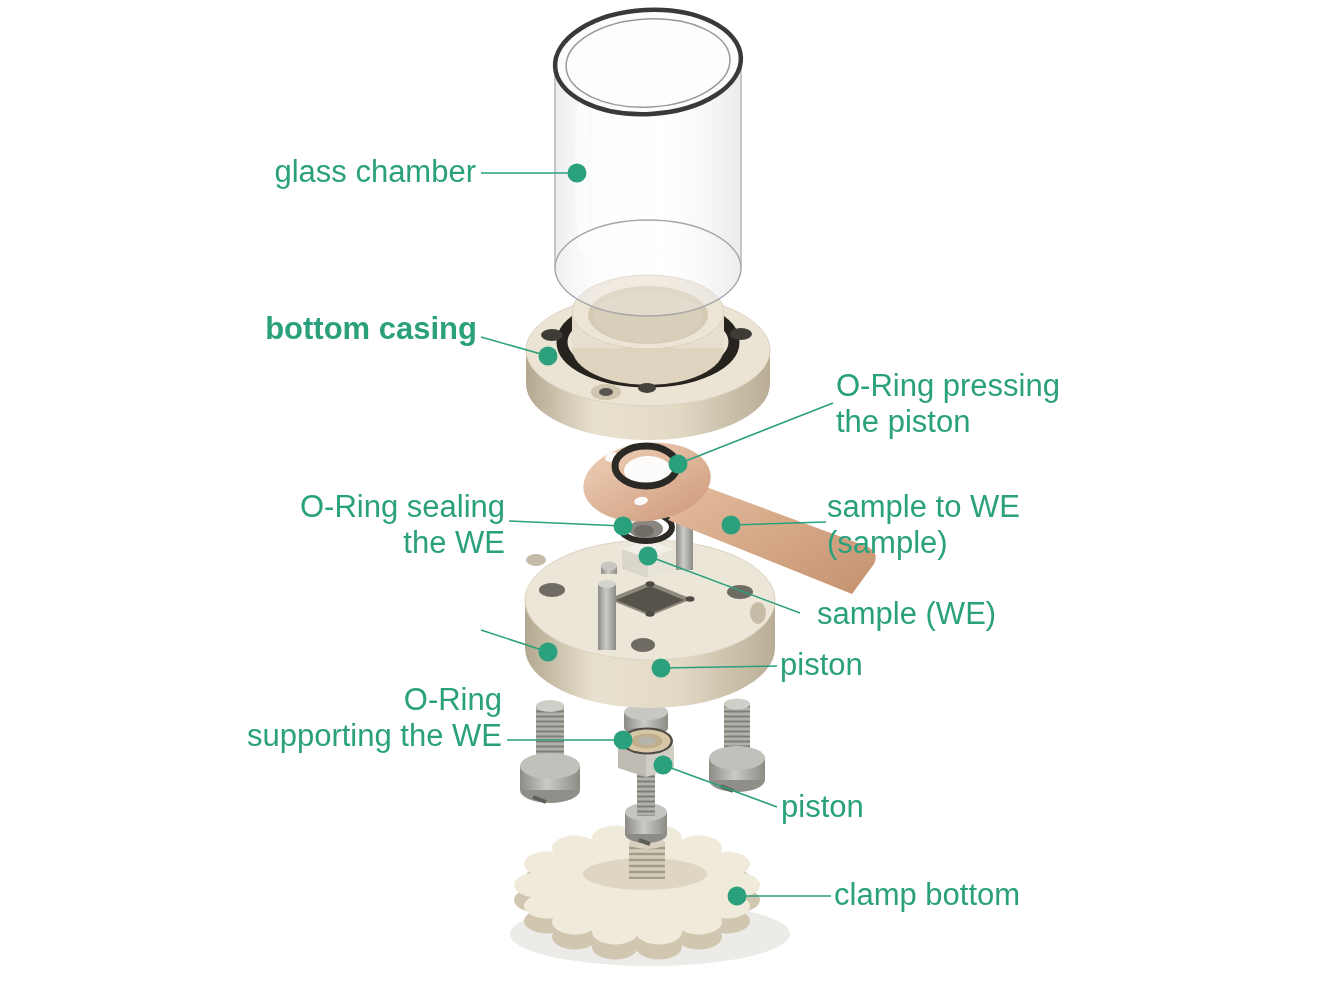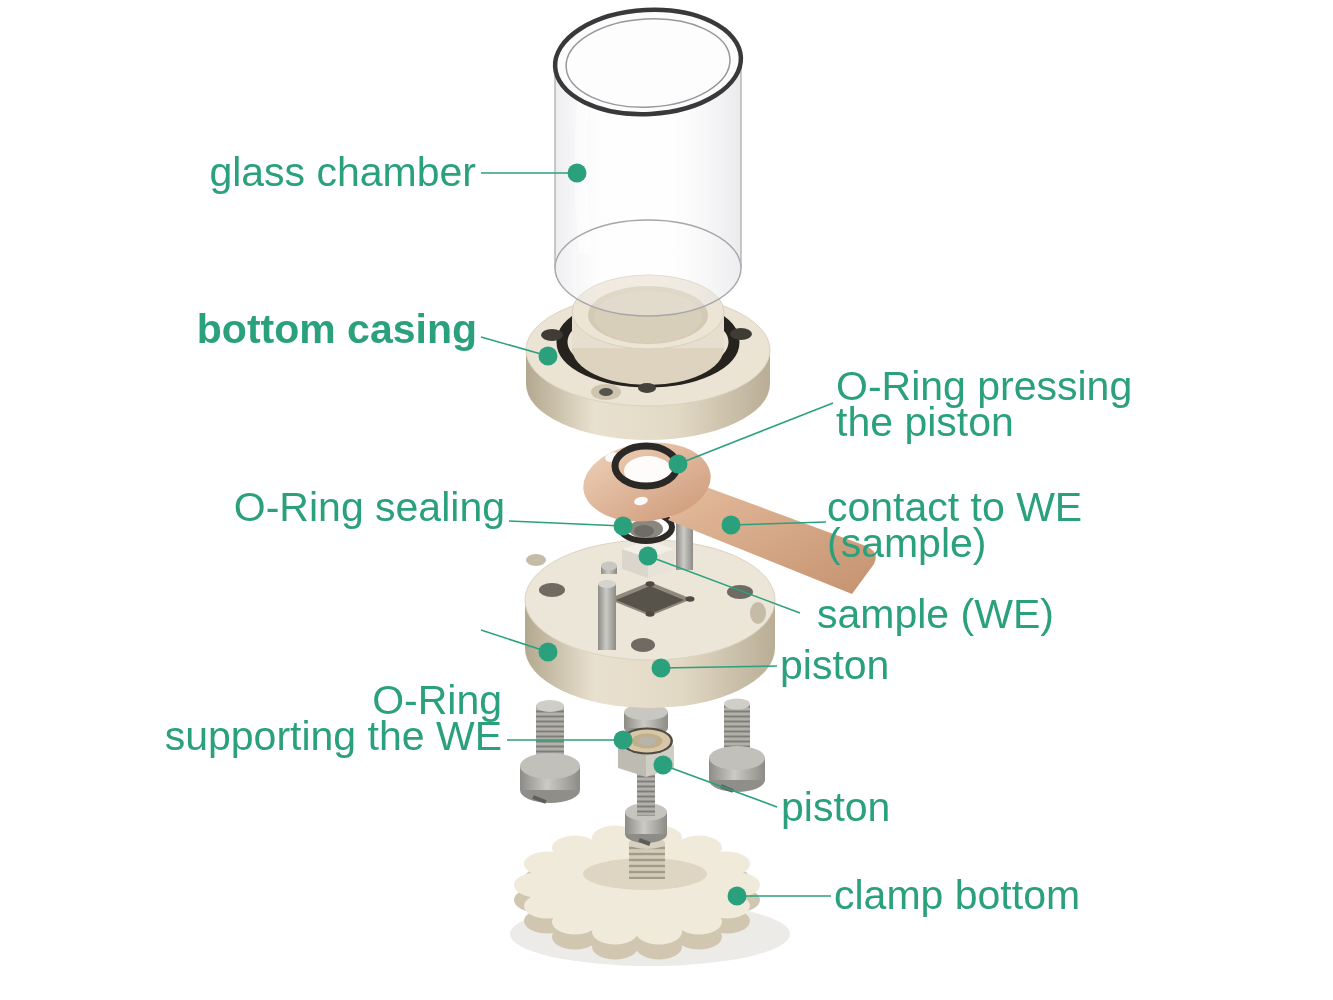--- a/index.html
+++ b/index.html
@@ -9,21 +9,21 @@
     width: 1333px;
     height: 1000px;
     background: #ffffff;
     overflow: hidden;
     font-family: "Liberation Sans", "DejaVu Sans", sans-serif;
   }
   .art, .leaders { position: absolute; left: 0; top: 0; }
   .label {
     position: absolute;
     color: #2aa17c;
-    font-size: 41px;
+    font-size: 31px;
     line-height: 36px;
     white-space: nowrap;
     font-weight: 400;
   }
   .label.r { text-align: right; }
   .label span { display: block; }
 </style>
 </head>
 <body>
 
@@ -278,23 +278,24 @@
   </div>
   <div class="label r" style="right:856px; top:311px;font-weight:bold;">
     <span>bottom casing</span>
   </div>
   <div class="label" style="left:836px; top:368px;">
     <span>O-Ring pressing</span>
     <span>the piston</span>
   </div>
   <div class="label r" style="right:828px; top:489px;">
     <span>O-Ring sealing</span>
+    <span>the WE</span>
   </div>
   <div class="label" style="left:827px; top:489px;">
-    <span>contact to WE</span>
+    <span>sample to WE</span>
     <span>(sample)</span>
   </div>
   <div class="label" style="left:803px; top:596px;margin-left:14px;">
     <span>sample (WE)</span>
   </div>
   <div class="label" style="left:780px; top:647px;">
     <span>piston</span>
   </div>
   <div class="label r" style="right:831px; top:682px;">
     <span>O-Ring</span>

